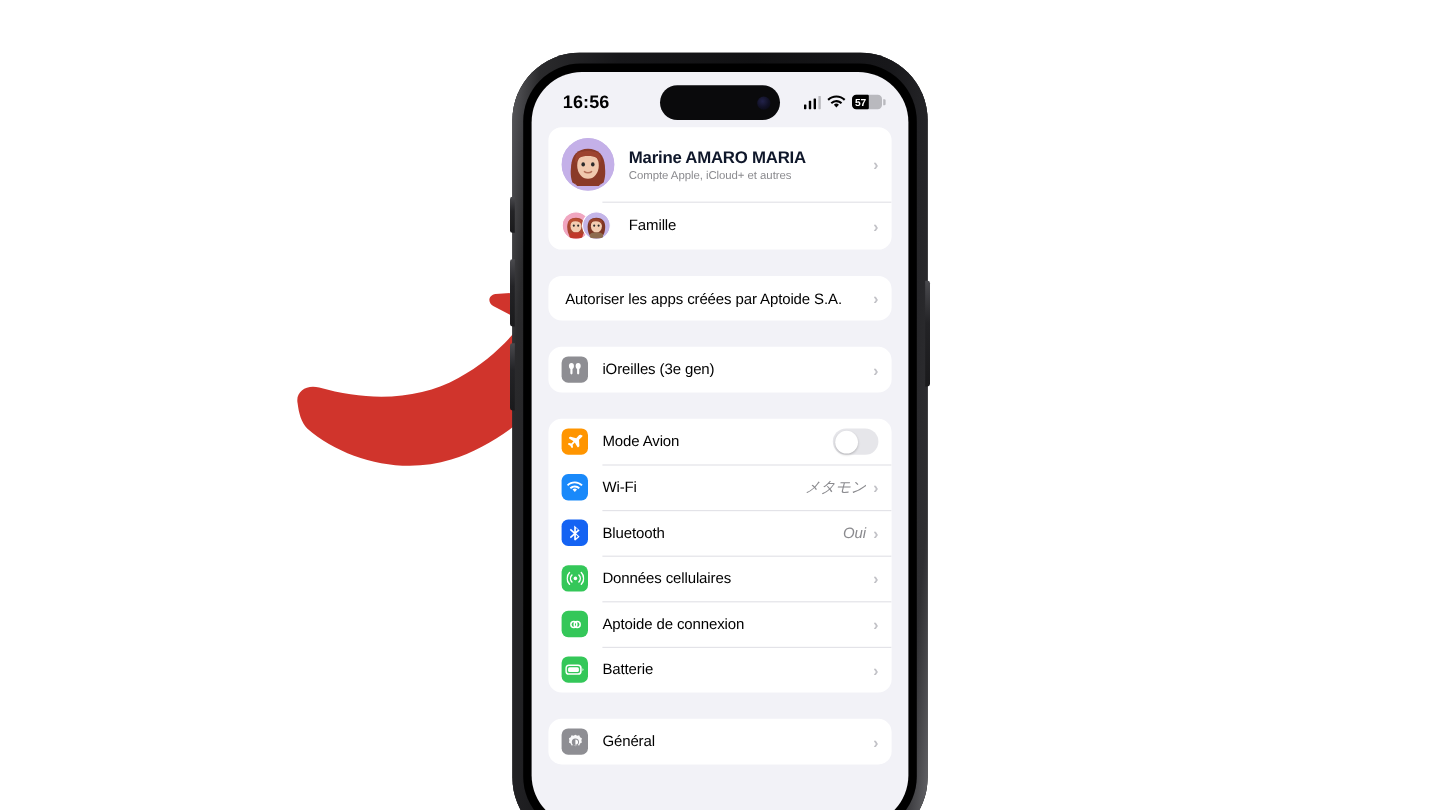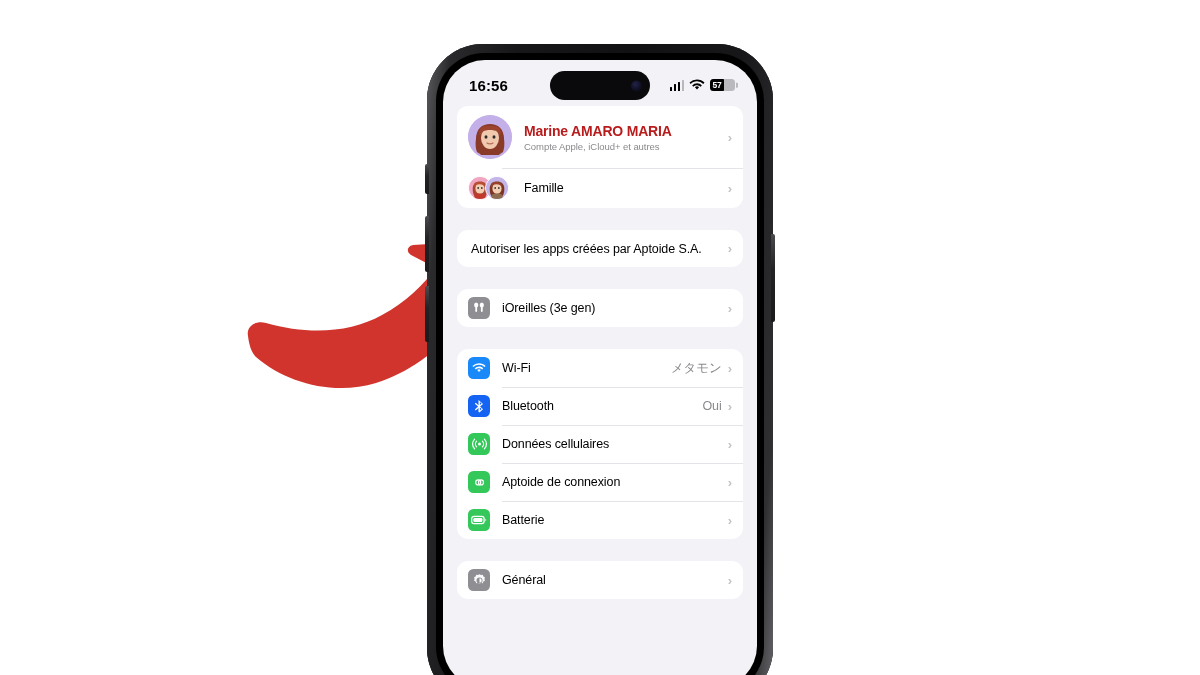--- a/index.html
+++ b/index.html
@@ -135,32 +135,32 @@
 
   .row-icon {
     width: 22px; height: 22px; border-radius: 5.5px;
     flex: 0 0 22px; margin-right: 12px;
     display:flex; align-items:center; justify-content:center;
     color:#fff;
   }
   .row-icon svg { display:block; }
 
   .row-label { font-size: 12.5px; color:#000; flex: 1 1 auto; letter-spacing: -0.1px; }
-  .row-value { font-size: 12.5px; color:#8a8a8e; margin-right: 6px; letter-spacing:-0.1px;}
+  .row-value { font-size: 12.5px; color:#8a8a8e; margin-right: 6px; letter-spacing:-0.1px;font-style:italic;}
   .chev { color:#c2c2c7; font-size: 13px; line-height: 1; font-weight: 600;}
 
   
   #profile-row { min-height: 62px; padding: 0 11px; }
   #profile-avatar {
     width: 44px; height: 44px; border-radius: 50%;
     background: #c7b8e6; margin-right: 12px; flex: 0 0 44px;
     position: relative; overflow:hidden;
   }
   #profile-text { flex:1 1 auto; }
-  #profile-name { font-size: 14px; font-weight: 700; color:#b91c1c; letter-spacing:-0.2px;}
+  #profile-name { font-size: 14px; font-weight: 700; color:#0f172a; letter-spacing:-0.2px;}
   #profile-sub { font-size: 9.5px; color:#8a8a8e; margin-top: 2px; letter-spacing:-0.05px;}
 
   #famille-row { min-height: 40px; }
   #famille-avatars { position: relative; width: 46px; height: 24px; flex:0 0 46px; margin-right: 10px;}
   .fam-av { position:absolute; top:0; width: 24px; height: 24px; border-radius:50%; overflow:hidden; border: 1.5px solid #fff;}
   #fam-av-1 { left: 0; background:#f0a6c0; z-index:1;}
   #fam-av-2 { left: 17px; background:#c4b5e8; z-index:2;}
 
   .row.autoriser { min-height: 37px; padding-left: 14px; }
 
@@ -325,20 +325,31 @@
               </span>
               <span class="row-label">iOreilles (3e gen)</span>
               <span class="chev">›</span>
             </div>
           </div>
 
           <div class="gap-lg"></div>
 
           <div class="group">
 
+            <div class="row">
+              <span class="row-icon" style="background:#ff9500">
+                <svg width="14" height="14" viewBox="0 0 14 14">
+                  <path d="M12.3 1.7c-.5-.5-1.3-.4-1.8.1L8.2 4.2 3.5 2.9c-.3-.1-.6 0-.8.2l-.5.5c-.3.3-.2.7.1.9l3.6 2.2-1.8 1.8-1.8-.3c-.2 0-.4 0-.5.2l-.4.4c-.2.2-.1.5.1.6l1.8 1 1 1.8c.1.2.4.3.6.1l.4-.4c.1-.1.2-.3.2-.5l-.3-1.8 1.8-1.8 2.2 3.6c.2.3.6.4.9.1l.5-.5c.2-.2.3-.5.2-.8L10.5 5.5l2.4-2.3c.5-.5.6-1.3.1-1.8z" fill="#fff"></path>
+                </svg>
+              </span>
+              <span class="row-label">Mode Avion</span>
+              <span class="toggle">
+                <span class="toggle-knob"></span>
+              </span>
+            </div>
 
             <div class="row">
               <span class="row-icon" style="background:#1989fa">
                 <svg width="14" height="12" viewBox="0 0 16 12">
                   <path d="M8 10.6 5.9 8.3a3.1 3.1 0 0 1 4.2 0L8 10.6z" fill="#fff"></path>
                   <path d="M8 6.2c-1.4 0-2.7.55-3.65 1.5l-1.2-1.3A6.9 6.9 0 0 1 8 4.3c1.9 0 3.6.75 4.85 2.1l-1.2 1.3A5.05 5.05 0 0 0 8 6.2z" fill="#fff"></path>
                   <path d="M8 2.3c-2.45 0-4.7 1-6.3 2.6L.5 3.6A10.7 10.7 0 0 1 8 .5c2.95 0 5.6 1.2 7.5 3.1l-1.2 1.3A8.85 8.85 0 0 0 8 2.3z" fill="#fff"></path>
                 </svg>
               </span>
               <span class="row-label">Wi-Fi</span>

